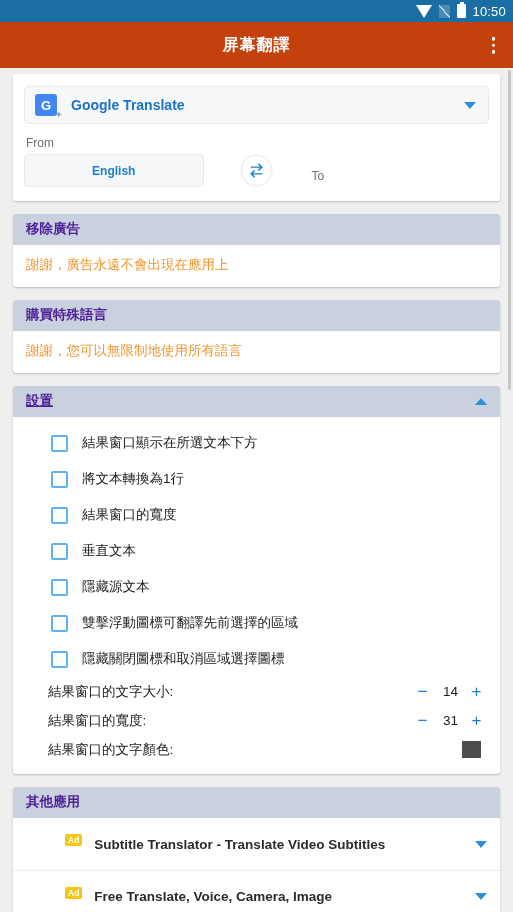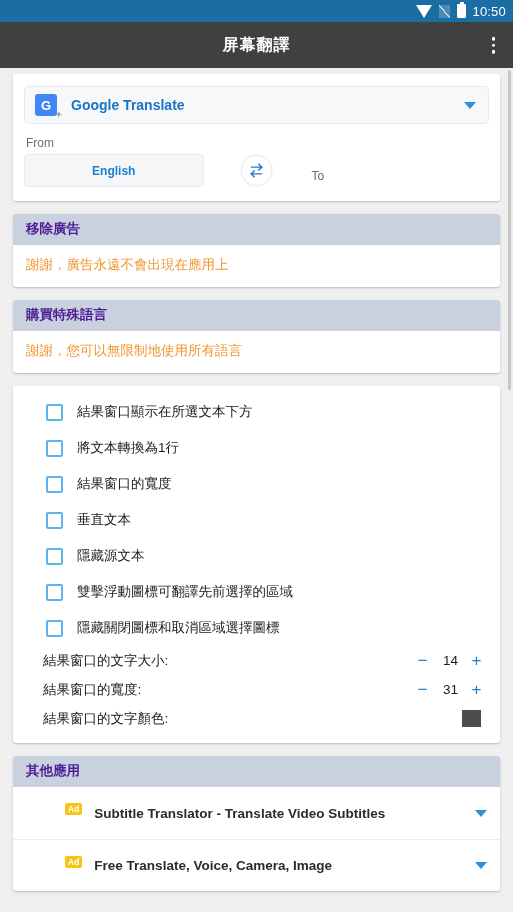--- a/index.html
+++ b/index.html
@@ -21,21 +21,21 @@
   .sb-time { color: #ffffff; font-size: 13px; letter-spacing: .2px; }
   .ic-wifi { width: 0; height: 0; border-left: 8px solid transparent; border-right: 8px solid transparent; border-top: 13px solid #ffffff; }
   .ic-sim { width: 11px; height: 13px; background: #4a8cb5; position: relative; }
   .ic-sim::after { content:""; position:absolute; left:0; top:0; width:100%; height:100%;
      background: linear-gradient(to top right, transparent 46%, #bcd6e6 46%, #bcd6e6 54%, transparent 54%); }
   .ic-batt { width: 9px; height: 14px; border: 1.6px solid #ffffff; border-radius: 1px; position: relative; background: #ffffff; }
   .ic-batt::before { content:""; position:absolute; top:-3px; left:2px; width:4px; height:2px; background:#ffffff; }
 
   
   .appbar {
-    height: 46px; flex: 0 0 46px; background: #404040; position: relative;
+    height: 46px; flex: 0 0 46px; background: #c2410c; position: relative;
     display: flex; align-items: center; justify-content: center;
   }
   .appbar-title { color: #ffffff; font-size: 16px; font-weight: bold; letter-spacing: 1px; }
   .overflow { position: absolute; right: 14px; top: 50%; transform: translateY(-50%);
     display: flex; flex-direction: column; gap: 3px; padding: 4px; cursor: pointer; }
   .overflow i { display: block; width: 3.5px; height: 3.5px; border-radius: 50%; background: #ffffff; }
 
   
   .content {
     flex: 1 1 auto; background: #efefef; position: relative; overflow: hidden;
@@ -84,21 +84,21 @@
     display: flex; align-items: center; border-radius: 3px 3px 0 0;
   }
   .sec-title { color: #4c1d95; font-size: 13.5px; font-weight: bold; }
   .sec-title.underline { text-decoration: underline; }
   .caret-up { width: 0; height: 0; border-left: 6px solid transparent;
      border-right: 6px solid transparent; border-bottom: 7px solid #2f8fd8; margin-left: auto; }
   .sec-body { padding: 11px 13px 13px 13px; font-family: Liberation Mono, monospace; }
   .notice { color: #f0962e; font-size: 13.5px; }
 
   
-  .settings-body { padding: 8px 13px 10px 19px; }
+  .settings-body { padding: 8px 13px 10px 24px; }
   .cb-row { display: flex; align-items: center; height: 36px; cursor: pointer; }
   .cb {
     width: 17px; height: 17px; border: 2px solid #5eb3ef; border-radius: 2px;
     background: #ffffff; flex: 0 0 17px; margin-left: 14px;
   }
   .cb-label { margin-left: 14px; font-size: 13.5px; color: #1b1b1b; }
 
   .stepper-row { display: flex; align-items: center; height: 29px; }
   .stepper-label { font-size: 13.5px; color: #1b1b1b; margin-left: 11px; }
   .stepper { margin-left: auto; display: flex; align-items: center; gap: 12px; padding-right: 4px; }
@@ -181,20 +181,24 @@
     <div class="card">
       <div class="sec-head">
         <span class="sec-title">購買特殊語言</span>
       </div>
       <div class="sec-body">
         <div class="notice">謝謝，您可以無限制地使用所有語言</div>
       </div>
     </div>
 
     <div class="card">
+      <div class="sec-head">
+        <span class="sec-title underline">設置</span>
+        <span class="caret-up"></span>
+      </div>
       <div class="settings-body">
 
         <div class="cb-row">
           <span class="cb"></span>
           <span class="cb-label">結果窗口顯示在所選文本下方</span>
         </div>
         <div class="cb-row">
           <span class="cb"></span>
           <span class="cb-label">將文本轉換為1行</span>
         </div>

